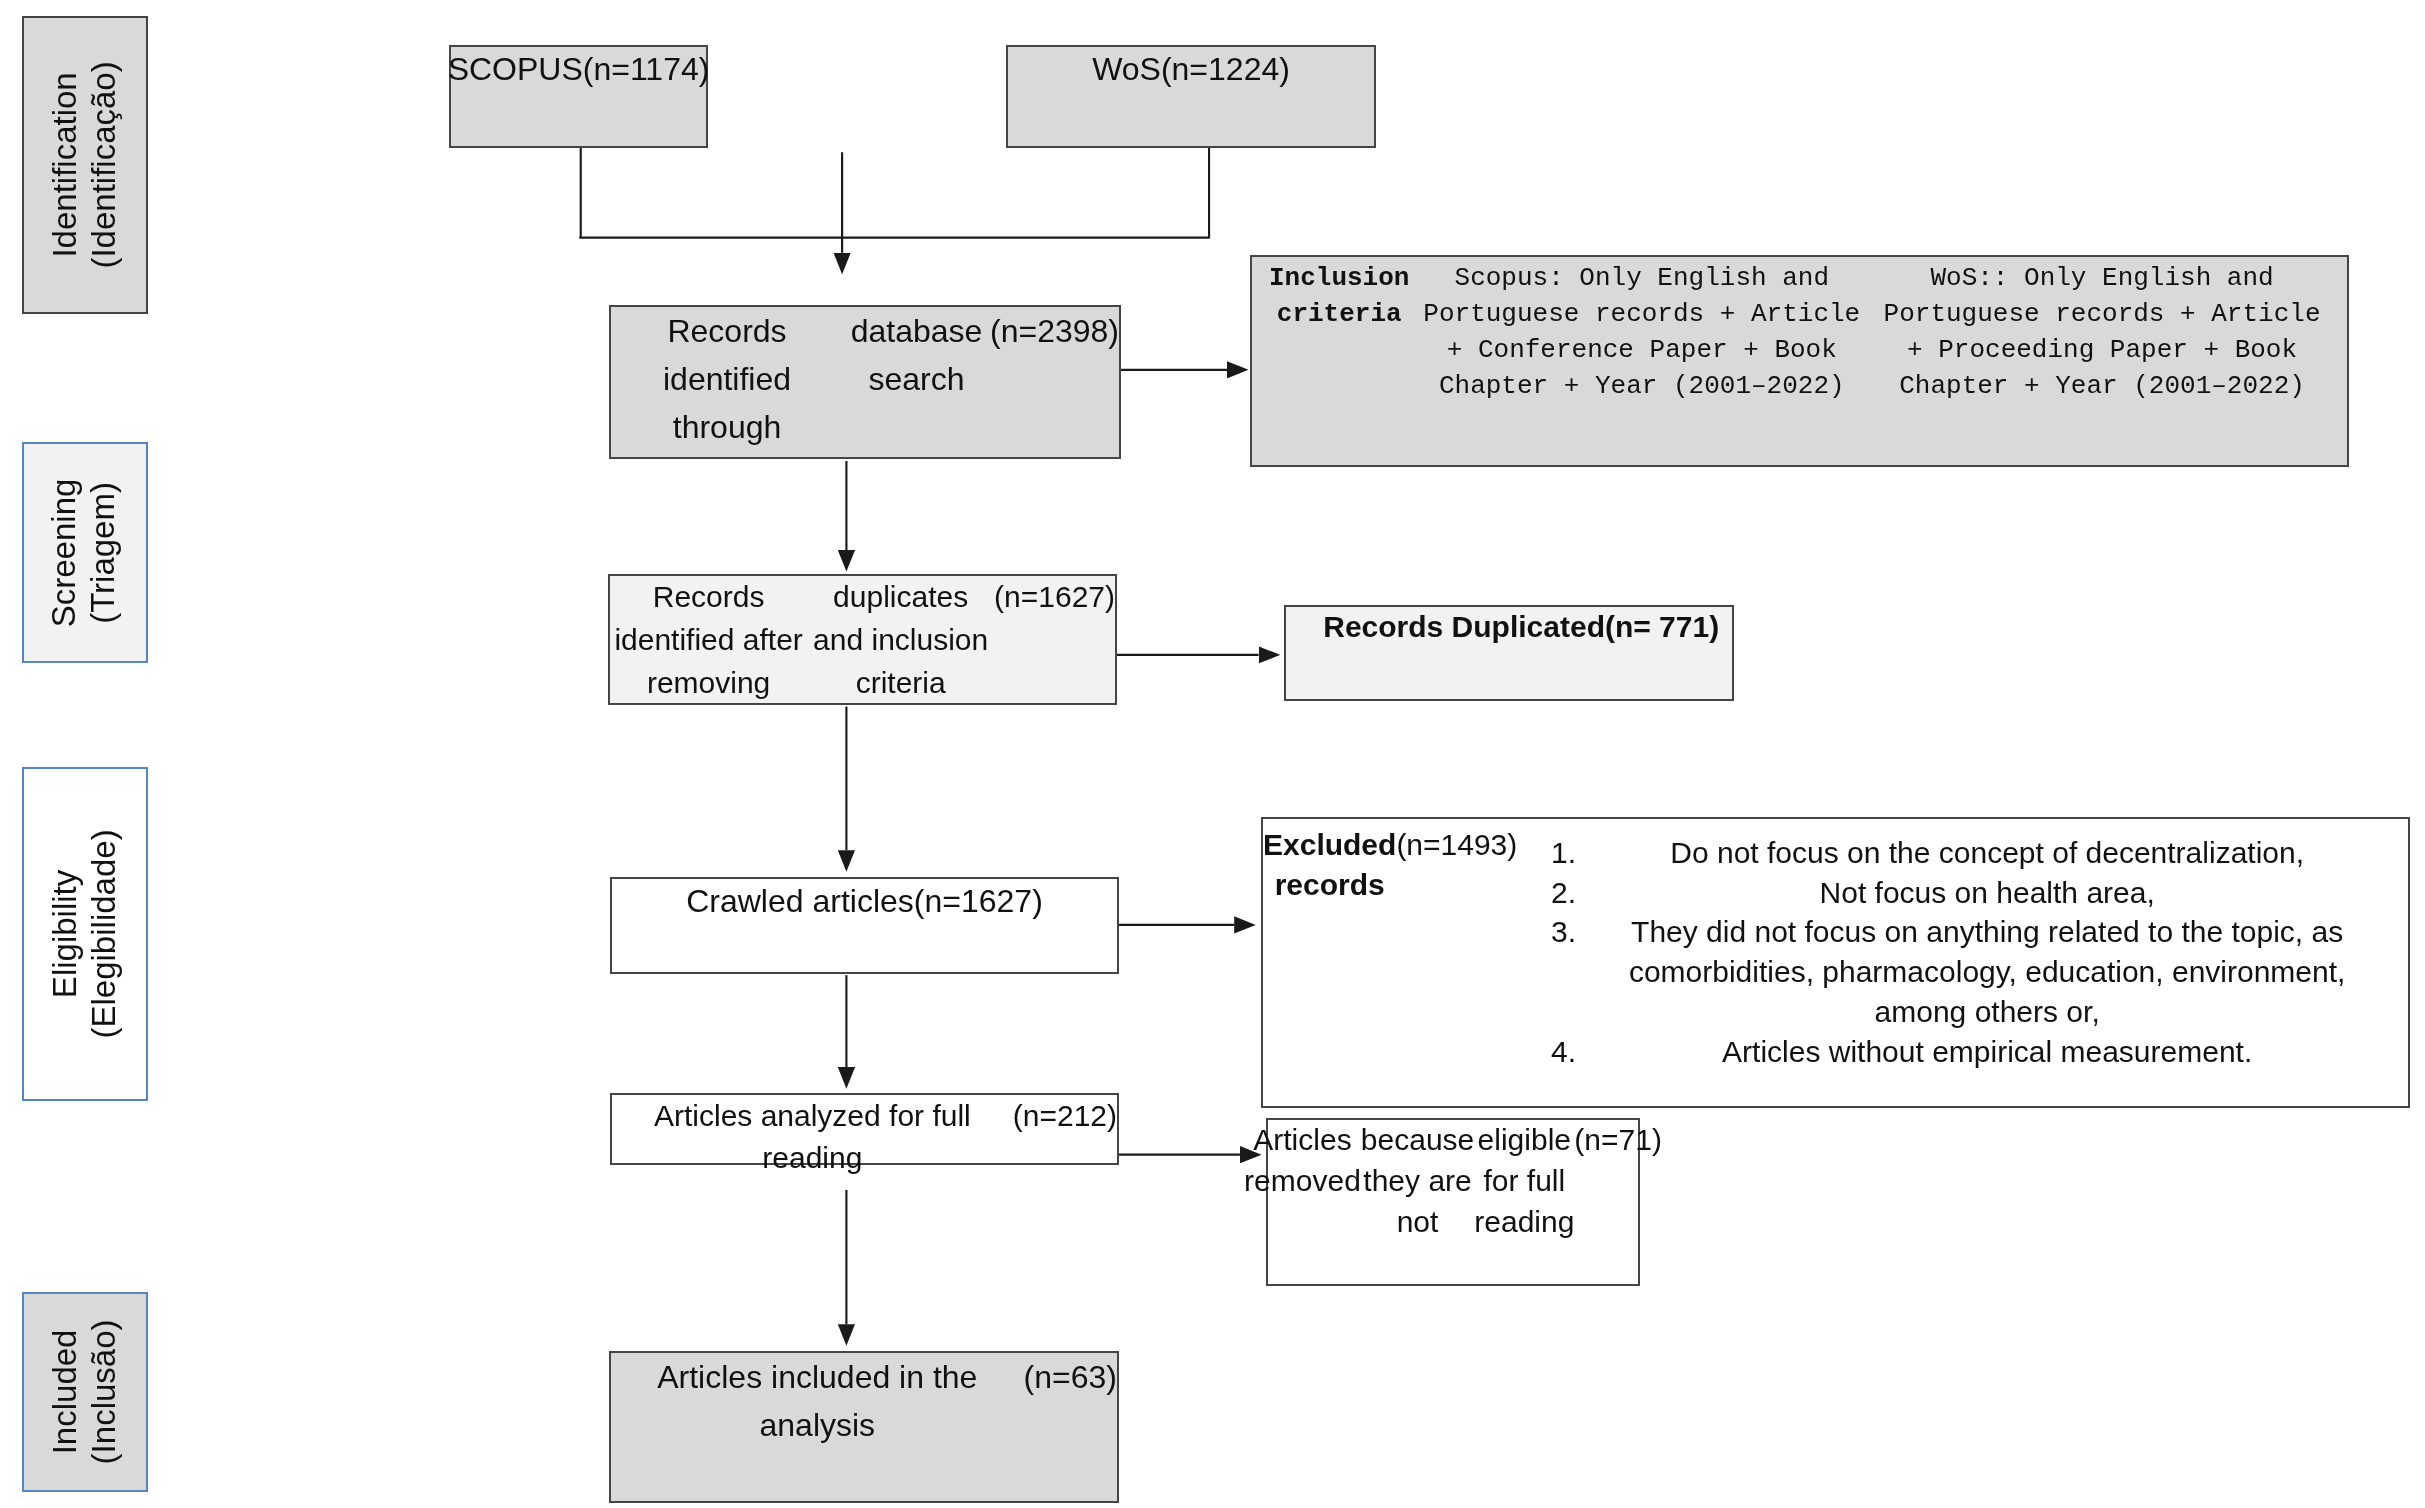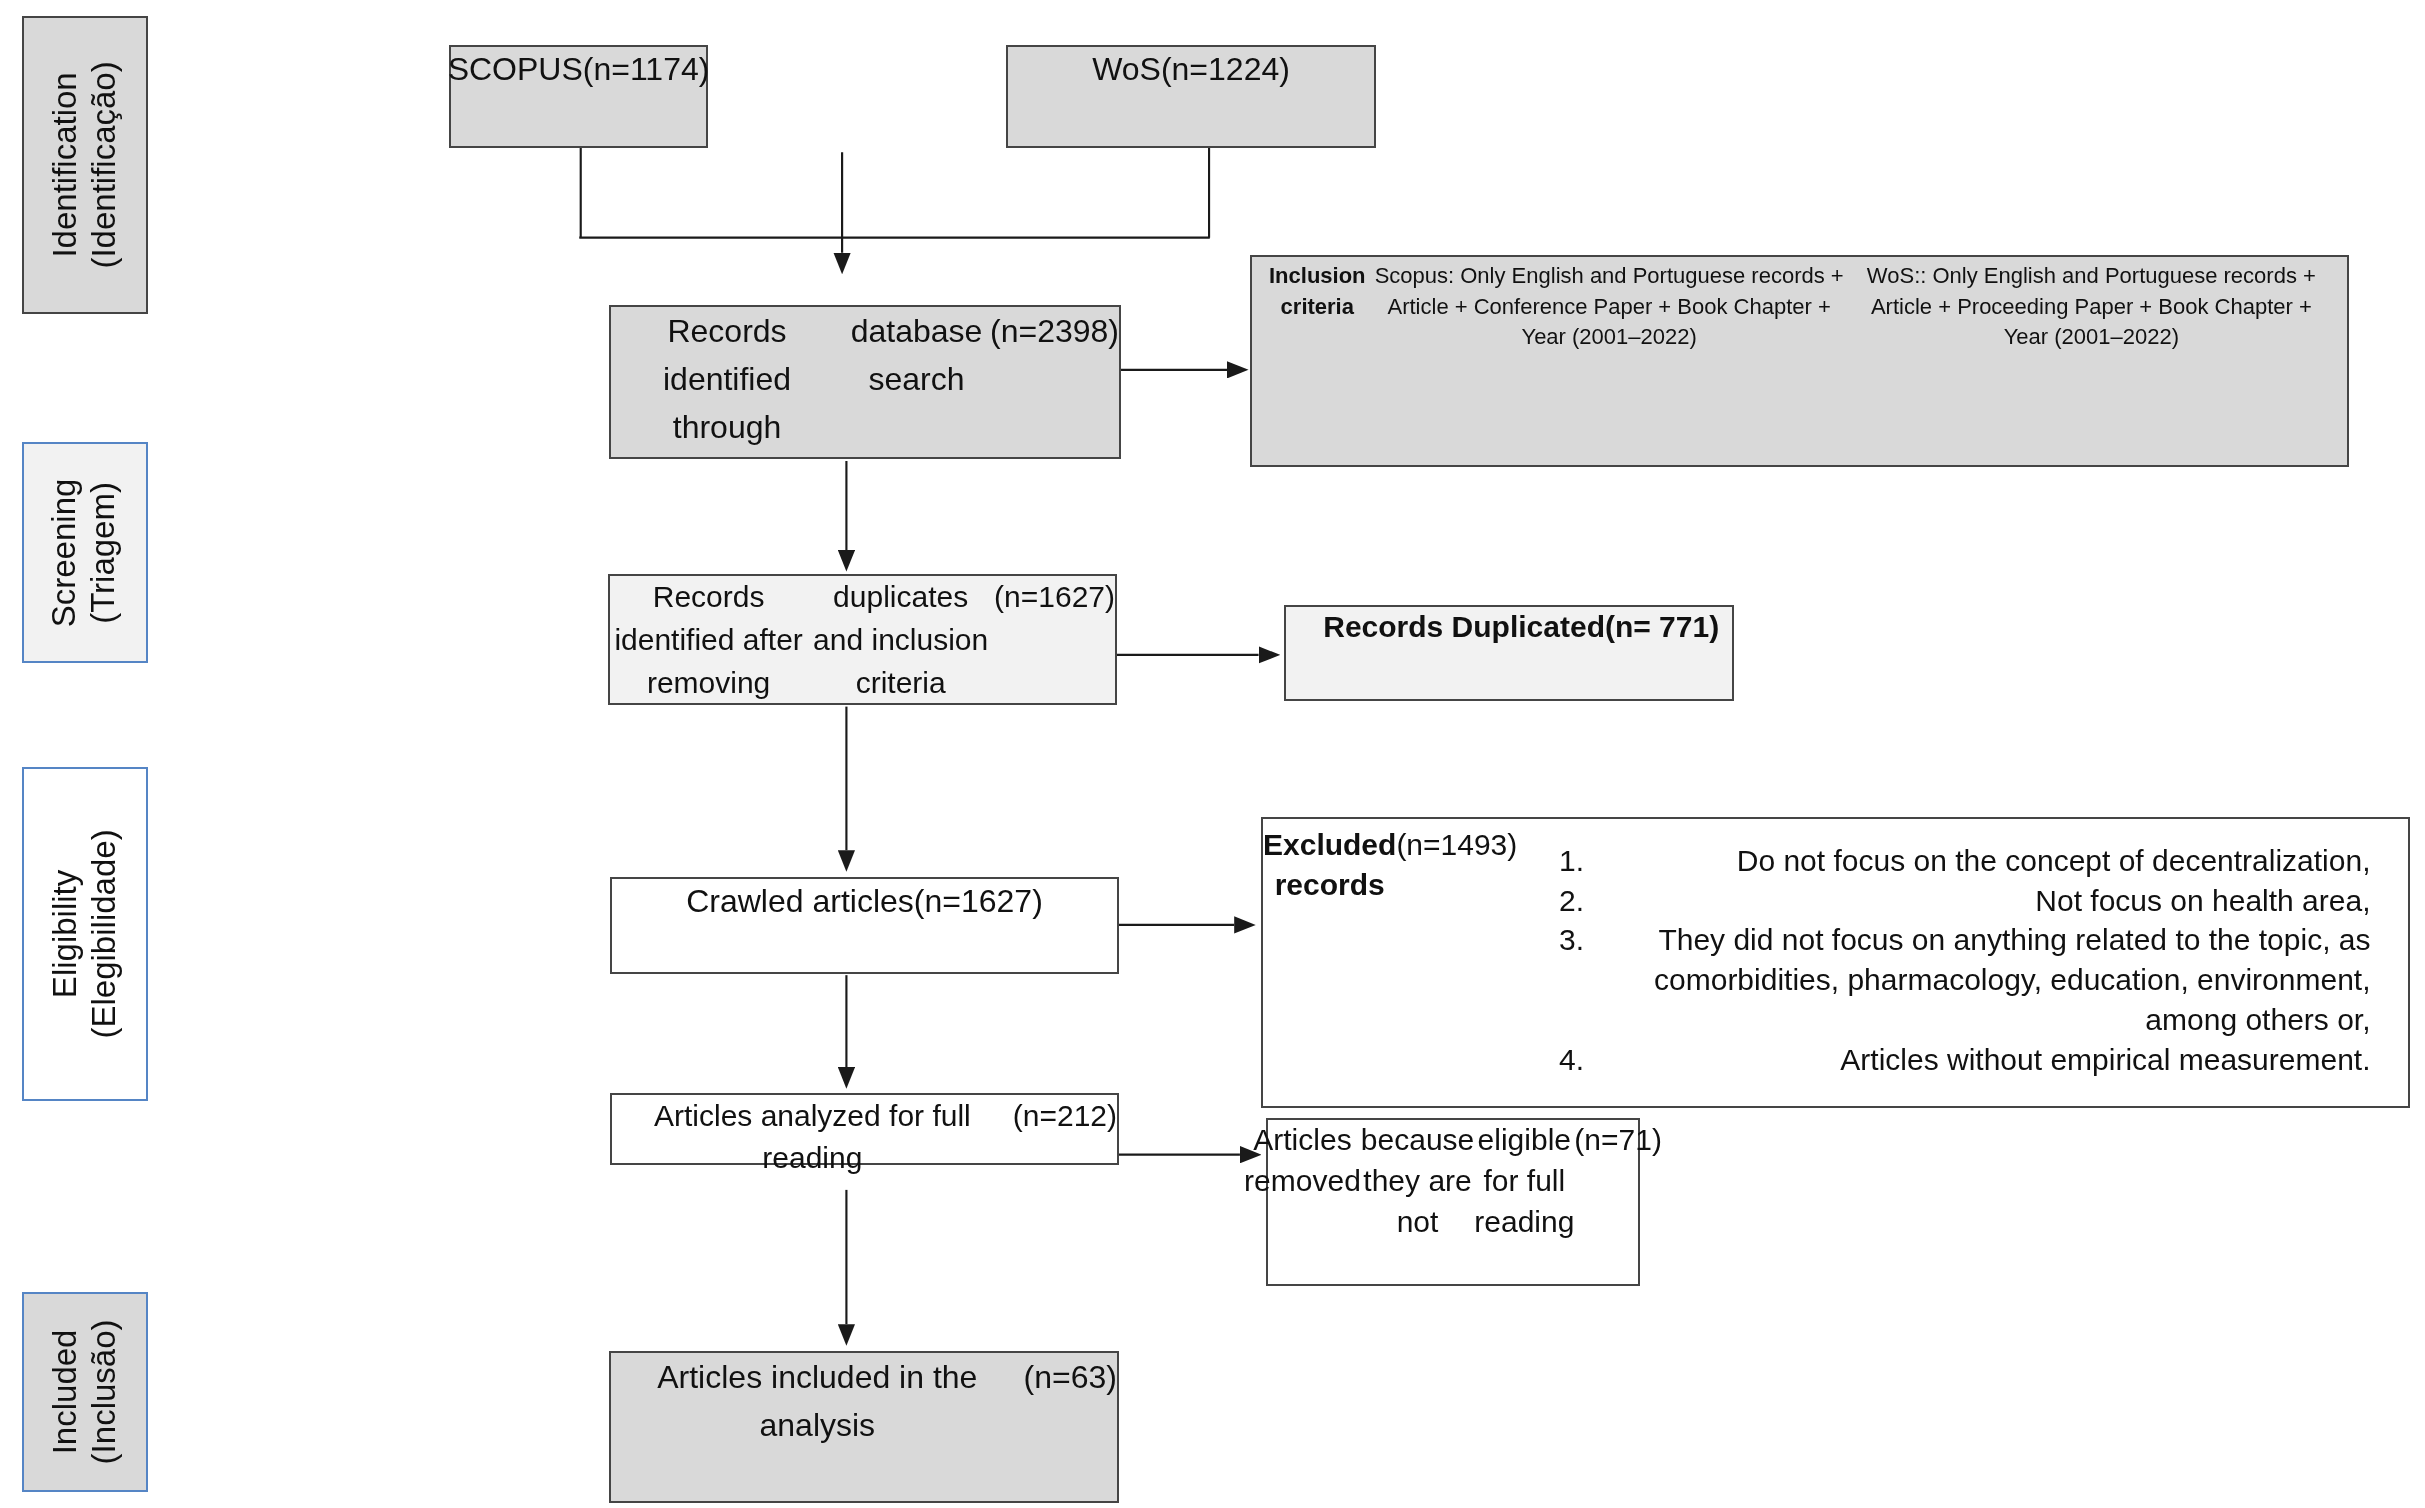--- a/index.html
+++ b/index.html
@@ -38,24 +38,24 @@
   .stage-dark { border:2.2px solid var(--border_dark,#454545); background:var(--box_gray,#d9d9d9); }
   .stage-blue { border:2.9px solid var(--border_blue,#5585c5); }
   .vtext {
     transform:rotate(-90deg);
     white-space:nowrap;
     text-align:center;
     font-size:33px;
     line-height:1.18;
   }
   
-  .inclusion { padding:4.3px 17px; font-size:22px; line-height:1.38; justify-content:center; }
+  .inclusion { padding:4.3px 17px; font-size:26px; line-height:1.38; justify-content:center;font-family:Liberation Mono, monospace; }
   
   .excluded { padding:5.7px 21.5px 5.7px 0; font-size:30px; line-height:1.33; justify-content:flex-start; text-align:center; }
-  .excluded ol { margin:16px; padding-left:59px; text-align:right; }
+  .excluded ol { margin:8px; padding-left:59px; text-align:center; }
   .excluded li { padding-left:11.5px; }
   svg.connectors { position:absolute; left:0; top:0; }
 </style>
 </head>
 <body>
 
 <div id="canvas">
 
   <svg class="connectors" width="2426" height="1508" viewBox="0 0 3377 2100">
     <defs>

